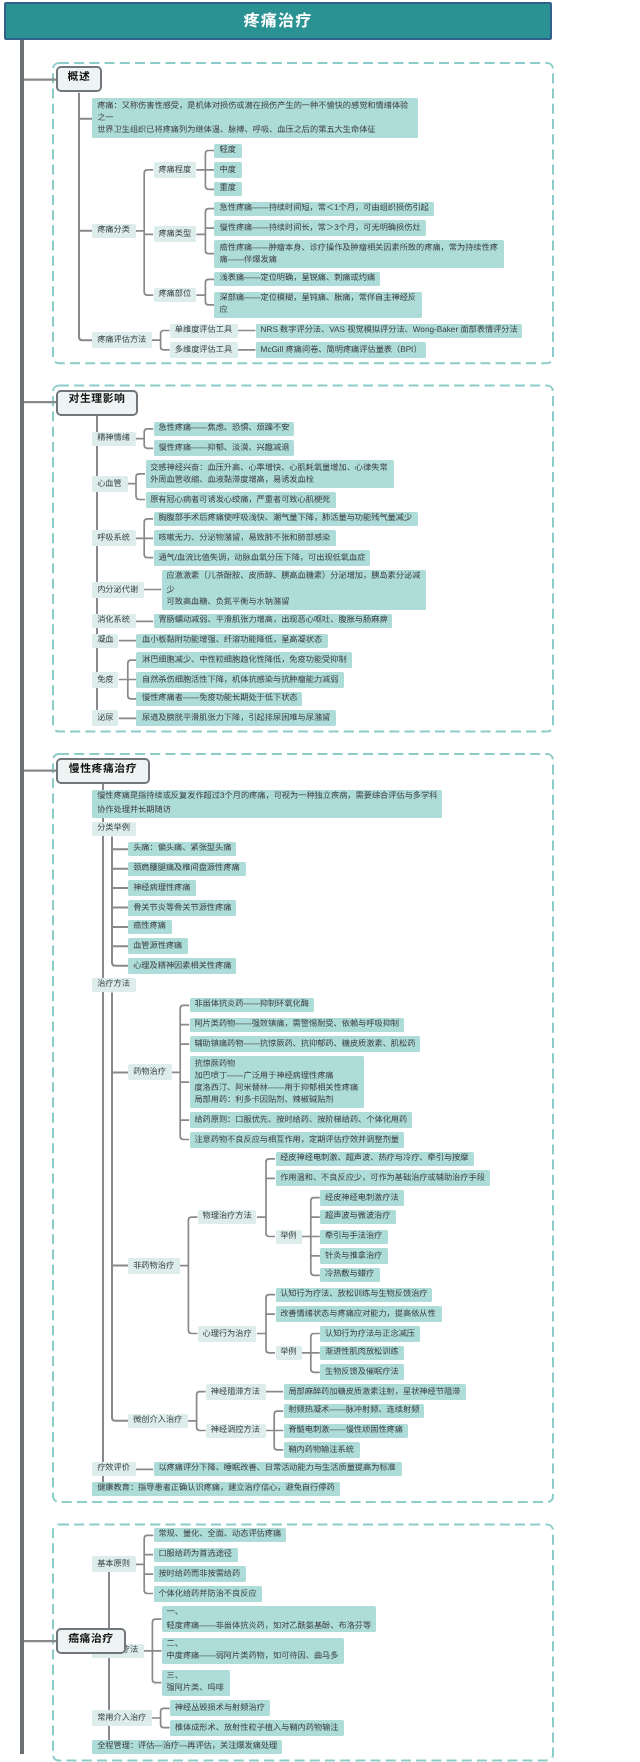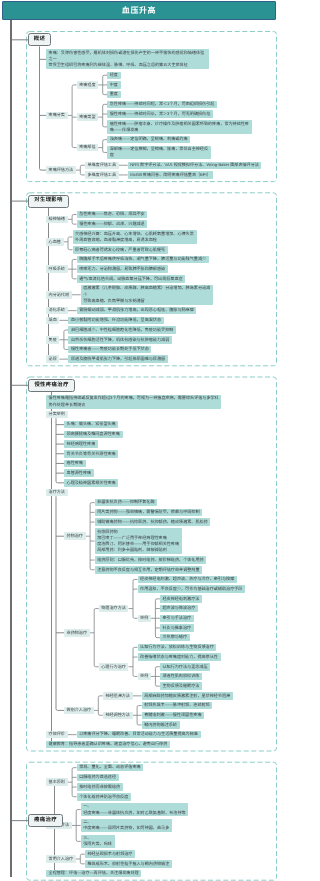--- a/index.html
+++ b/index.html
@@ -62,21 +62,21 @@
       <rect x="26.5" y="377" width="250" height="374" rx="3" fill="none" stroke="#8ccdc9" stroke-width="1" stroke-dasharray="5 2.6"></rect>
       <path d="M11 385.3 H29" fill="none" stroke="#878a8d" stroke-width="1.1" stroke-linecap="butt"></path>
       <path d="M67.6 782.2 H72.1 M72.1 769.2500000000001 V795.1500000000002 M73.69999999999999 767.6500000000001 H76.6 M73.69999999999999 767.6500000000001 Q72.1 767.6500000000001 72.1 769.2500000000001 M73.69999999999999 796.7500000000002 H76.6 M73.69999999999999 796.7500000000002 Q72.1 796.7500000000002 72.1 795.1500000000002 M72.1 777.3500000000001 H76.6 M72.1 787.0500000000002 H76.6" fill="none" stroke="#878a8d" stroke-width="0.85" stroke-linecap="butt"></path>
       <path d="M71.7 825.45 H76.2 M76.2 811.1500000000001 V839.75 M77.8 809.5500000000001 H80.7 M77.8 809.5500000000001 Q76.2 809.5500000000001 76.2 811.1500000000001 M77.8 841.35 H80.7 M77.8 841.35 Q76.2 841.35 76.2 839.75 M76.2 825.45 H80.7" fill="none" stroke="#878a8d" stroke-width="0.85" stroke-linecap="butt"></path>
       <path d="M75.8 859.0000000000001 H80.3 M80.3 855.7500000000001 V862.2500000000001 M81.89999999999999 854.1500000000001 H84.8 M81.89999999999999 854.1500000000001 Q80.3 854.1500000000001 80.3 855.7500000000001 M81.89999999999999 863.8500000000001 H84.8 M81.89999999999999 863.8500000000001 Q80.3 863.8500000000001 80.3 862.2500000000001" fill="none" stroke="#878a8d" stroke-width="0.85" stroke-linecap="butt"></path>
       <path d="M63 820.6000000000001 H54.5 M54.5 783.8000000000001 V871.95 M56.1 782.2 H46 M56.1 782.2 Q54.5 782.2 54.5 783.8000000000001 M56.1 873.5500000000001 H46 M56.1 873.5500000000001 Q54.5 873.5500000000001 54.5 871.95 M54.5 825.45 H46 M54.5 859.0000000000001 H46" fill="none" stroke="#878a8d" stroke-width="1" stroke-linecap="butt"></path>
       <rect x="26.5" y="762.2" width="250" height="118" rx="3" fill="none" stroke="#8ccdc9" stroke-width="1" stroke-dasharray="5 2.6"></rect>
       <path d="M11 820.6000000000001 H29" fill="none" stroke="#878a8d" stroke-width="1.1" stroke-linecap="butt"></path>
     </svg>
     <div class="title-bar">
-      <div class="t">血压升高</div>
+      <div class="t">疼痛治疗</div>
     </div>
     <div class="nb l3" style="left: 46px; top: 49.4px; width: 163px; min-height: 19.9px; font-size: 4.1px; line-height: 1.52; padding: 0.6px 2.6px;">疼痛：又称伤害性感受，是机体对损伤或潜在损伤产生的一种不愉快的感觉和情绪体验之一
 世界卫生组织已将疼痛列为继体温、脉搏、呼吸、血压之后的第五大生命体征</div>
     <div class="nb l2" style="left: 46px; top: 111.65px; width: 21.6px; min-height: 7.5px; font-size: 4.1px; line-height: 1.52; padding: 0.6px 2.6px;">疼痛分类</div>
     <div class="nb l2" style="left: 76.6px; top: 81.2px; width: 21.6px; min-height: 7.5px; font-size: 4.1px; line-height: 1.52; padding: 0.6px 2.6px;">疼痛程度</div>
     <div class="nb l3" style="left: 107.2px; top: 71.5px; width: 13.4px; min-height: 7.5px; font-size: 4.1px; line-height: 1.52; padding: 0.6px 2.6px;">轻度</div>
     <div class="nb l3" style="left: 107.2px; top: 81.2px; width: 13.4px; min-height: 7.5px; font-size: 4.1px; line-height: 1.52; padding: 0.6px 2.6px;">中度</div>
     <div class="nb l3" style="left: 107.2px; top: 90.9px; width: 13.4px; min-height: 7.5px; font-size: 4.1px; line-height: 1.52; padding: 0.6px 2.6px;">重度</div>
     <div class="nb l2" style="left: 76.6px; top: 113.4px; width: 21.6px; min-height: 7.5px; font-size: 4.1px; line-height: 1.52; padding: 0.6px 2.6px;">疼痛类型</div>
     <div class="nb l3" style="left: 107.2px; top: 100.6px; width: 109.9px; min-height: 7.5px; font-size: 4.1px; line-height: 1.52; padding: 0.6px 2.6px;">急性疼痛——持续时间短，常＜1个月，可由组织损伤引起</div>

